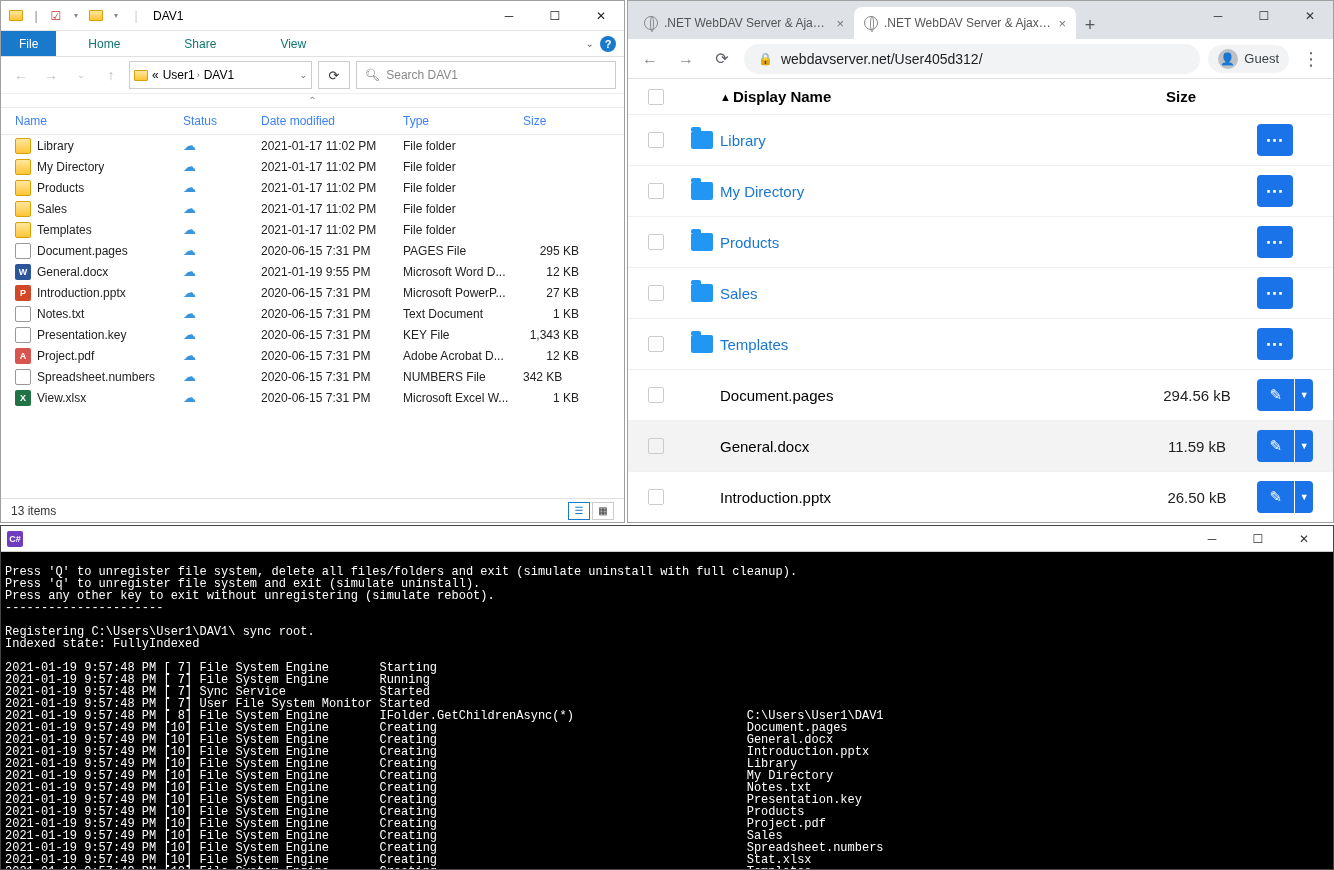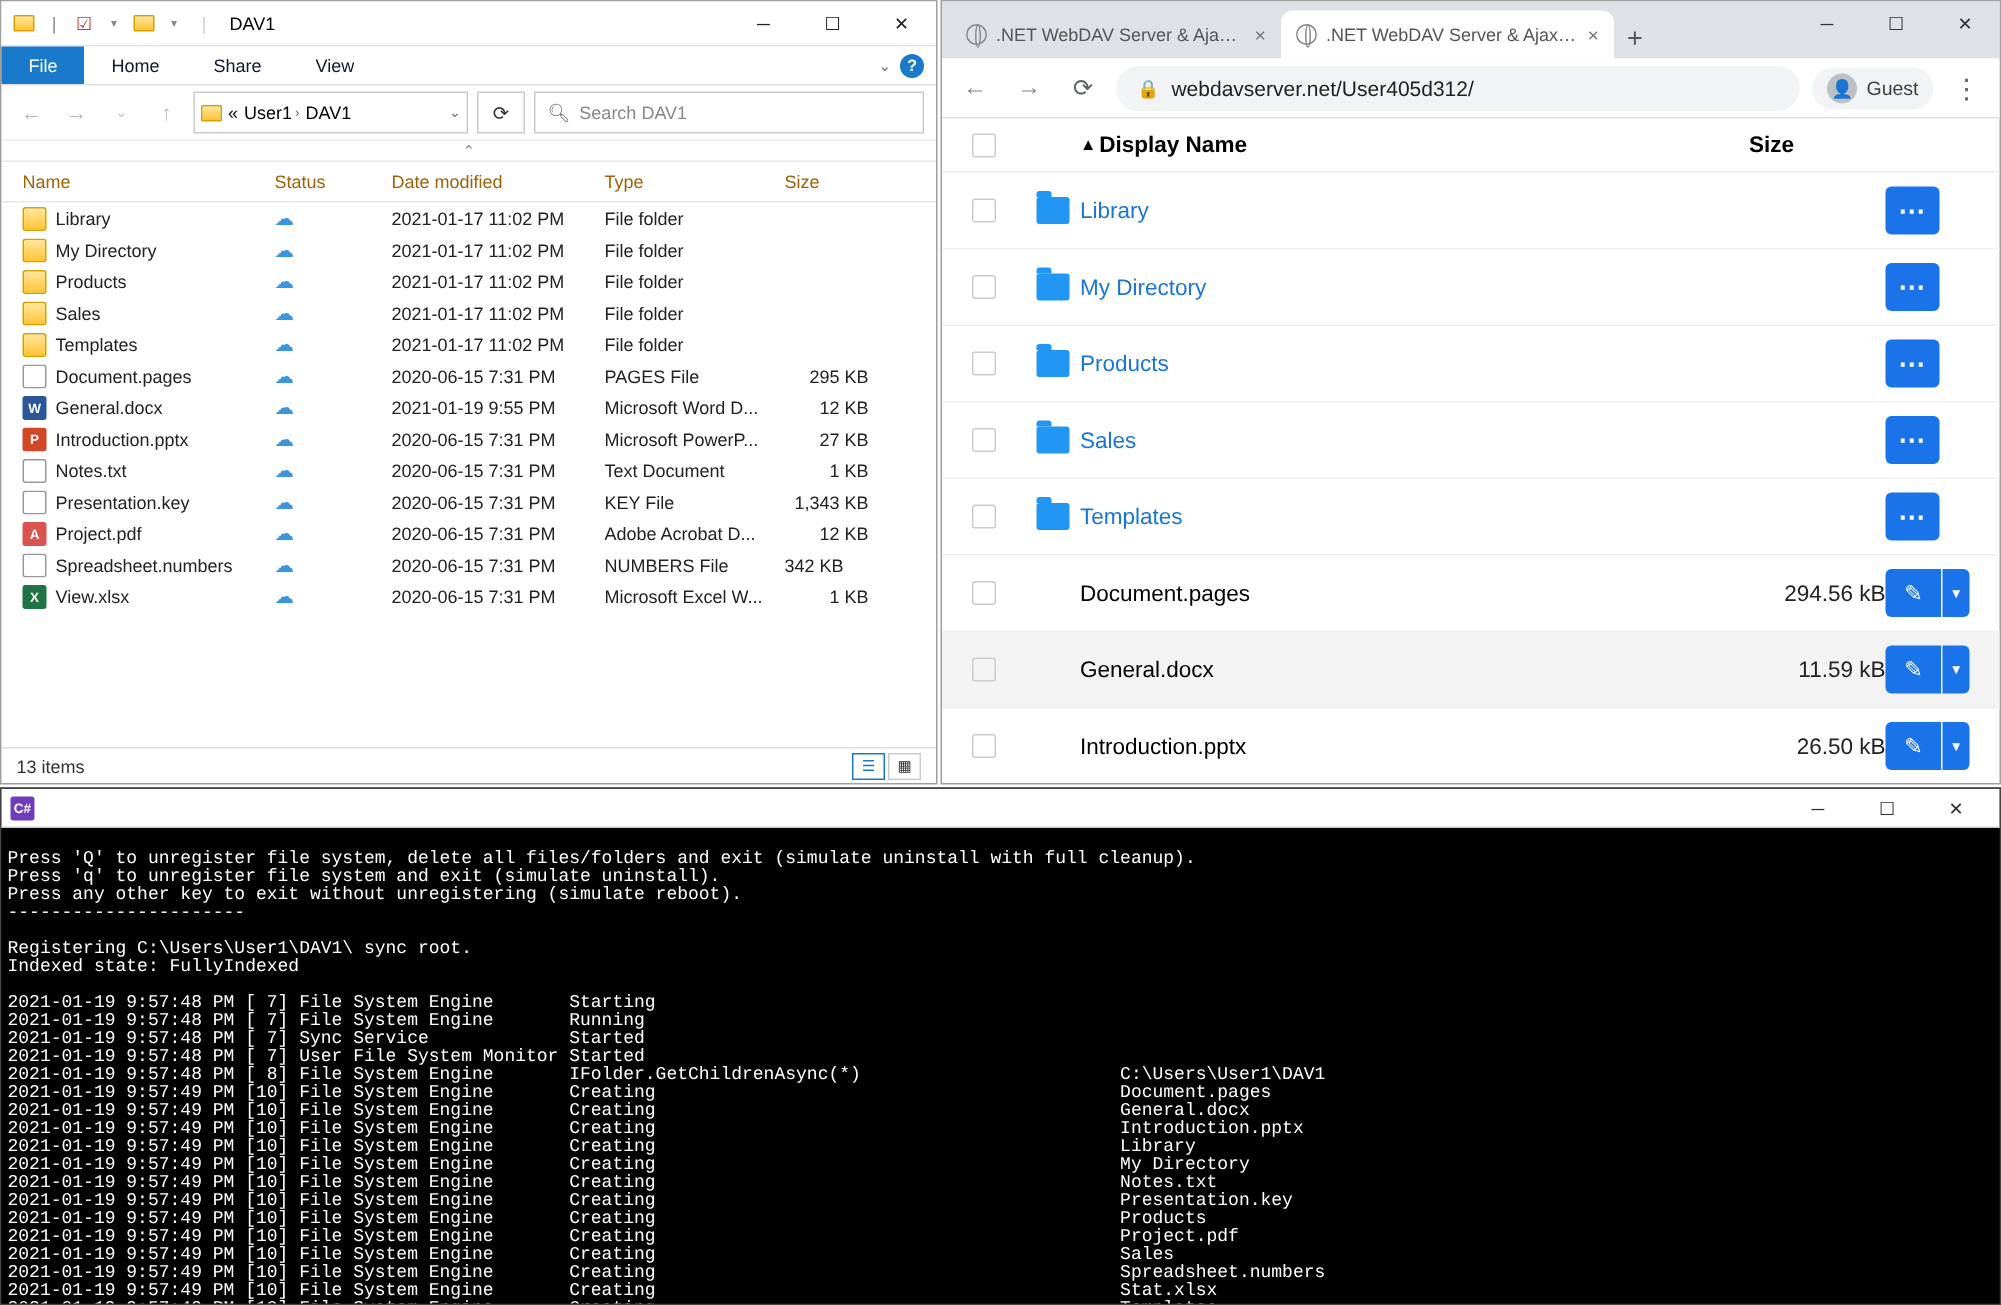--- a/index.html
+++ b/index.html
@@ -10,36 +10,36 @@
 .explorer-titlebar { height: 30px; display: flex; align-items: center; border-bottom: 1px solid #e5e5e5; background: #fff; font-size: 12px; }
 .qat { display: flex; align-items: center; gap: 2px; padding-left: 6px; }
 .qat-icon { width: 18px; height: 18px; display: flex; align-items: center; justify-content: center; }
 .folder-glyph { width: 14px; height: 11px; background: linear-gradient(#ffe79e,#ffc436); border: 1px solid #d7a200; border-radius: 1px; }
 .explorer-title { margin-left: 8px; font-size: 12px; }
 .winbtns { margin-left: auto; display: flex; }
 .winbtn { width: 46px; height: 30px; display: flex; align-items: center; justify-content: center; color: #222; font-family: 'Segoe MDL2 Assets','Segoe UI Symbol',sans-serif; font-size: 12px; }
 
 .ribbon-tabs { height: 26px; display: flex; align-items: stretch; border-bottom: 1px solid #e0e0e0; font-size: 12px; }
 .ribbon-file { background: #1979ca; color: #fff; padding: 0 18px; display: flex; align-items: center; }
-.ribbon-tab { padding: 0 18px; display: flex; align-items: center; color: #0f172a; }
+.ribbon-tab { padding: 0 32px; display: flex; align-items: center; color: #0f766e; }
 .ribbon-collapse { margin-left: auto; display: flex; align-items: center; gap: 6px; padding-right: 8px; color: #666; }
 .help-circle { width: 16px; height: 16px; border-radius: 50%; background: #1979ca; color: #fff; font-size: 11px; display: flex; align-items: center; justify-content: center; font-weight: bold; }
 
 .navbar { height: 36px; display: flex; align-items: center; gap: 6px; padding: 4px 8px; }
 .nav-arrow { width: 24px; height: 24px; display: flex; align-items: center; justify-content: center; color: #bbb; font-size: 14px; }
 .addr { flex: 1; border: 1px solid #ccc; height: 28px; display: flex; align-items: center; padding: 0 4px; gap: 4px; font-size: 12px; background: #fff; }
 .addr-seg { display: flex; align-items: center; gap: 2px; }
 .chev-s { font-size: 9px; color: #666; }
 .refresh { width: 32px; height: 28px; border: 1px solid #ccc; display: flex; align-items: center; justify-content: center; color: #333; font-size: 13px; }
 .search { width: 260px; height: 28px; border: 1px solid #ccc; display: flex; align-items: center; padding: 0 8px; gap: 6px; color: #888; font-size: 12px; }
 .mag { color: #666; font-size: 12px; }
 
 .breadup { height: 14px; display: flex; justify-content: center; align-items: center; border-top: 1px solid #eee; color: #888; font-size: 10px; }
 
-.col-headers { display: flex; height: 28px; border-top: 1px solid #e8e8e8; border-bottom: 1px solid #e8e8e8; font-size: 12px; color: #a16207; }
+.col-headers { display: flex; height: 28px; border-top: 1px solid #e8e8e8; border-bottom: 1px solid #e8e8e8; font-size: 12px; color: #3b82f6; }
 .col-headers > div { display: flex; align-items: center; padding-left: 14px; border-right: 1px solid transparent; }
 .c-name{width:168px} .c-status{width:78px} .c-date{width:142px} .c-type{width:120px} .c-size{width:82px;justify-content:flex-start}
 
 .file-grid { flex: 1; overflow: auto; }
 .file-row { display: flex; height: 21px; font-size: 12px; color: #222; align-items: center; }
 .file-row > div { padding-left: 14px; overflow: hidden; text-overflow: ellipsis; white-space: nowrap; }
 .f-name{width:168px;display:flex;align-items:center;gap:6px;padding-left:20px}
 .f-status{width:78px;display:flex;align-items:center;}
 .f-date{width:142px} .f-type{width:120px} .f-size{width:82px;text-align:right;padding-right:12px}
 .f-size{padding-left:0}
@@ -89,21 +89,21 @@
 
 .webdav-rows{flex:1;overflow:auto}
 .webdav-row{display:flex;align-items:center;height:51px;padding:0 20px;border-bottom:1px solid #f0f0f0}
 .webdav-row.hl{background:#f3f3f3}
 .wd-check{width:36px}
 .wd-icon{width:36px;display:flex;align-items:center;justify-content:center}
 .fld-icon{width:22px;height:18px;background:#2196f3;border-radius:2px;position:relative}
 .fld-icon::before{content:'';position:absolute;left:0;top:-4px;width:10px;height:4px;background:#2196f3;border-radius:2px 2px 0 0}
 .wd-name{flex:1;font-size:15px}
 .wd-name.link{color:#1976d2}
-.wd-size{width:120px;text-align:right;font-size:15px;color:#222;}
+.wd-size{width:120px;text-align:center;font-size:15px;color:#222;}
 .wd-act{width:56px;display:flex;gap:1px}
 .btn-primary{background:#1a73e8;color:#fff;border-radius:4px;height:32px;display:flex;align-items:center;justify-content:center}
 .btn-main{width:38px;border-radius:4px 0 0 4px}
 .btn-drop{width:18px;border-radius:0 4px 4px 0;font-size:9px}
 .btn-single{width:36px;border-radius:4px}
 .ellipsis-icon{font-size:18px;font-weight:bold;letter-spacing:1px}
 .edit-icon{font-size:15px}
 
 
 .terminal{position:absolute;left:0;top:525px;width:1334px;height:345px;background:#000;border:1px solid #444;display:flex;flex-direction:column}

